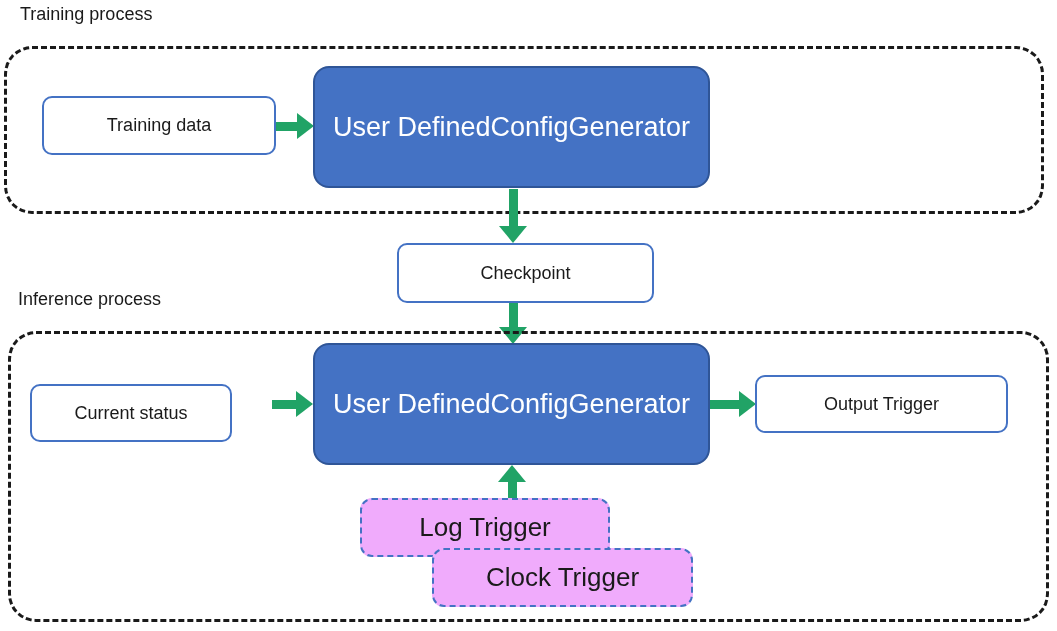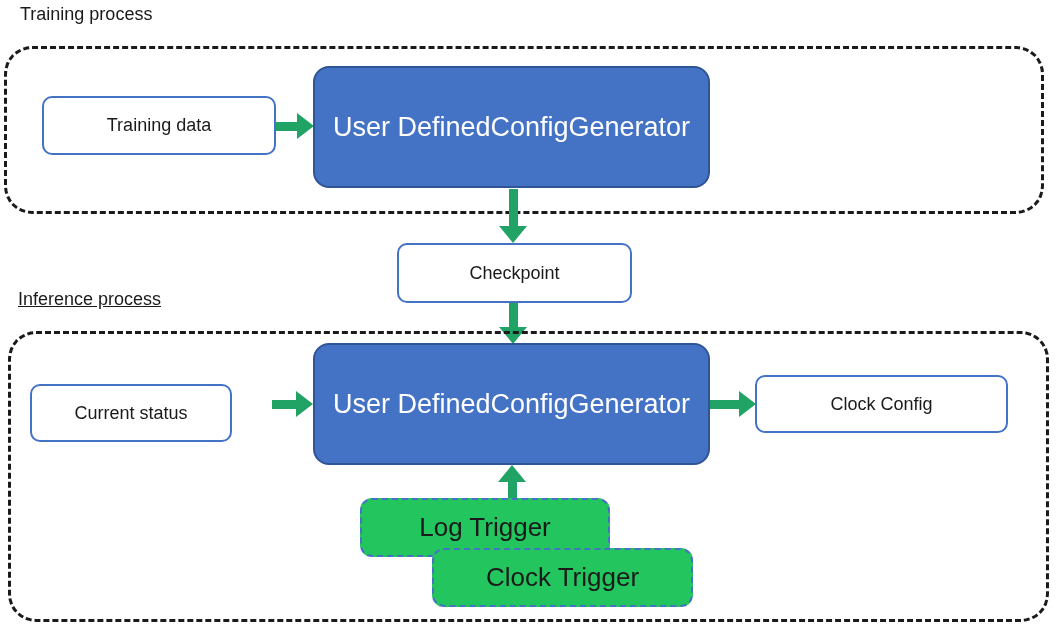--- a/index.html
+++ b/index.html
@@ -48,21 +48,21 @@
     flex-direction: row;
     align-items: center;
     justify-content: center;
     color: var(--text-light, #ffffff);
     font-size: 27px;
     line-height: 1.35;
     text-align: center;
   }
   .trigger-box {
     position: absolute;
-    background: #22c55e;
+    background: #f0abfc;
     border: 2px dashed var(--io-box-border, #4472C4);
     border-radius: 12px;
     display: flex;
     align-items: center;
     justify-content: center;
     font-size: 26px;
     color: var(--text-dark, #1a1a1a);
     white-space: nowrap;
   }
   
@@ -110,49 +110,49 @@
   <div class="process-box" style="left:313px; top:66px; width:397px; height:122px;">
     <div>User Defined</div>
     <div>ConfigGenerator</div>
   </div>
 
   <div class="arrow-down" style="left:499px; top:189px; width:28px; height:54px;">
     <div class="shaft"></div>
     <div class="head"></div>
   </div>
 
-  <div class="io-box" style="left:397px; top:243px; width:235px; height:60px;">Checkpoint</div>
+  <div class="io-box" style="left:397px; top:243px; width:257px; height:60px;">Checkpoint</div>
 
   <div class="arrow-down" style="left:499px; top:303px; width:28px; height:41px;">
     <div class="shaft"></div>
     <div class="head"></div>
   </div>
 
-  <div class="section-label" style="left:18px; top:289px;text-decoration:underline;">Inference process</div>
+  <div class="section-label" style="left:18px; top:289px;">Inference process</div>
 
   <div class="dashed-container" style="left:8px; top:331px; width:1041px; height:291px;"></div>
 
   <div class="io-box" style="left:30px; top:384px; width:202px; height:58px;">Current status</div>
 
   <div class="arrow-right" style="left:272px; top:391px; width:41px; height:26px;">
     <div class="shaft"></div>
     <div class="head"></div>
   </div>
 
   <div class="process-box" style="left:313px; top:343px; width:397px; height:122px;">
     <div>User Defined</div>
     <div>ConfigGenerator</div>
   </div>
 
   <div class="arrow-right" style="left:710px; top:391px; width:46px; height:26px;">
     <div class="shaft"></div>
     <div class="head"></div>
   </div>
 
-  <div class="io-box" style="left:755px; top:375px; width:253px; height:58px;">Clock Config</div>
+  <div class="io-box" style="left:755px; top:375px; width:253px; height:58px;">Output Trigger</div>
 
   <div class="arrow-up" style="left:498px; top:465px; width:28px; height:33px;">
     <div class="head"></div>
     <div class="shaft"></div>
   </div>
 
   <div class="trigger-box" style="left:360px; top:498px; width:250px; height:59px;">Log Trigger</div>
 
   <div class="trigger-box" style="left:432px; top:548px; width:261px; height:59px;">Clock Trigger</div>
 

